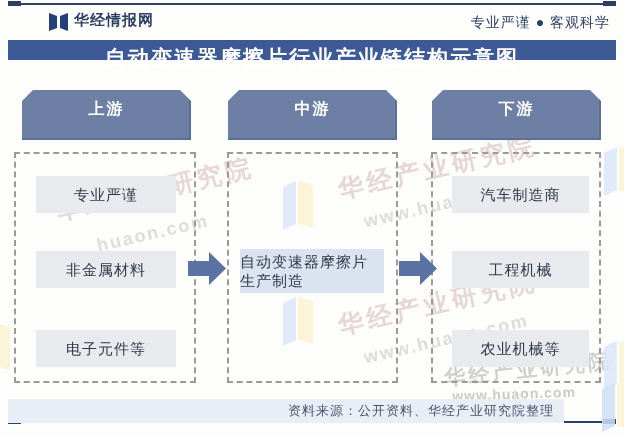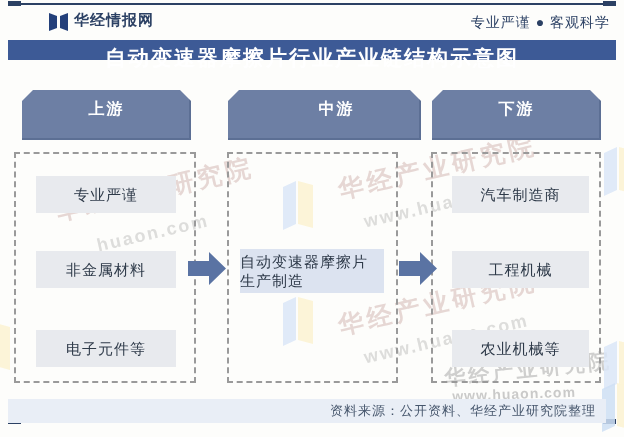--- a/index.html
+++ b/index.html
@@ -38,21 +38,21 @@
   
   .col-header{
     position:absolute;top:90px;height:50px;width:169px;
     background:#6d7fa4;color:#ffffff;
     font-size:16px;font-weight:700;letter-spacing:2px;
     text-align:center;line-height:38px;z-index:3;
     clip-path:polygon(11px 0,calc(100% - 11px) 0,100% 11px,100% 100%,0 100%,0 11px);
     box-shadow:inset -2px -2px 0 rgba(44,65,100,0.25);
   }
   .col-header.up{left:22px;}
-  .col-header.mid{left:228px;padding-left:24px;}
+  .col-header.mid{left:228px;}
   .col-header.down{left:432px;}
 
   
   .dash-box{position:absolute;top:152px;height:231px;border:2px dashed #9a9a9a;box-sizing:border-box;z-index:2;}
   .dash-box.up{left:14px;width:182px;}
   .dash-box.mid{left:227px;width:171px;}
   .dash-box.down{left:431px;width:170px;}
 
   
   .item{
@@ -68,21 +68,21 @@
     line-height:19px;
   }
 
   
   .arrow{position:absolute;top:252px;width:38px;height:33px;z-index:4;}
   .arrow.a1{left:188px;}
   .arrow.a2{left:399px;}
 
   
   .footer-bar{
-    position:absolute;left:8px;top:399px;width:598px;height:24px;
+    position:absolute;left:8px;top:399px;width:556px;height:24px;
     background:#e9eef6;color:#46566c;font-size:13px;letter-spacing:1px;
     text-align:right;line-height:24px;box-sizing:border-box;padding-right:10px;z-index:3;
   }
 
   
   .wm{position:absolute;white-space:nowrap;pointer-events:none;z-index:1;}
   .wm.org{font-size:25px;font-weight:700;color:rgba(198,162,158,0.42);letter-spacing:4px;transform:rotate(-13deg);transform-origin:left top;}
   .wm.url{font-size:18px;font-weight:700;color:rgba(172,172,172,0.40);letter-spacing:2px;transform:rotate(-13deg);transform-origin:left top;}
   .wm.org.gray{color:rgba(150,150,150,0.45);font-size:21px;transform:rotate(-6deg);letter-spacing:3px;}
   .wm.url.flat{transform:rotate(-2deg);font-size:14px;color:rgba(160,160,160,0.55);letter-spacing:1px;}

